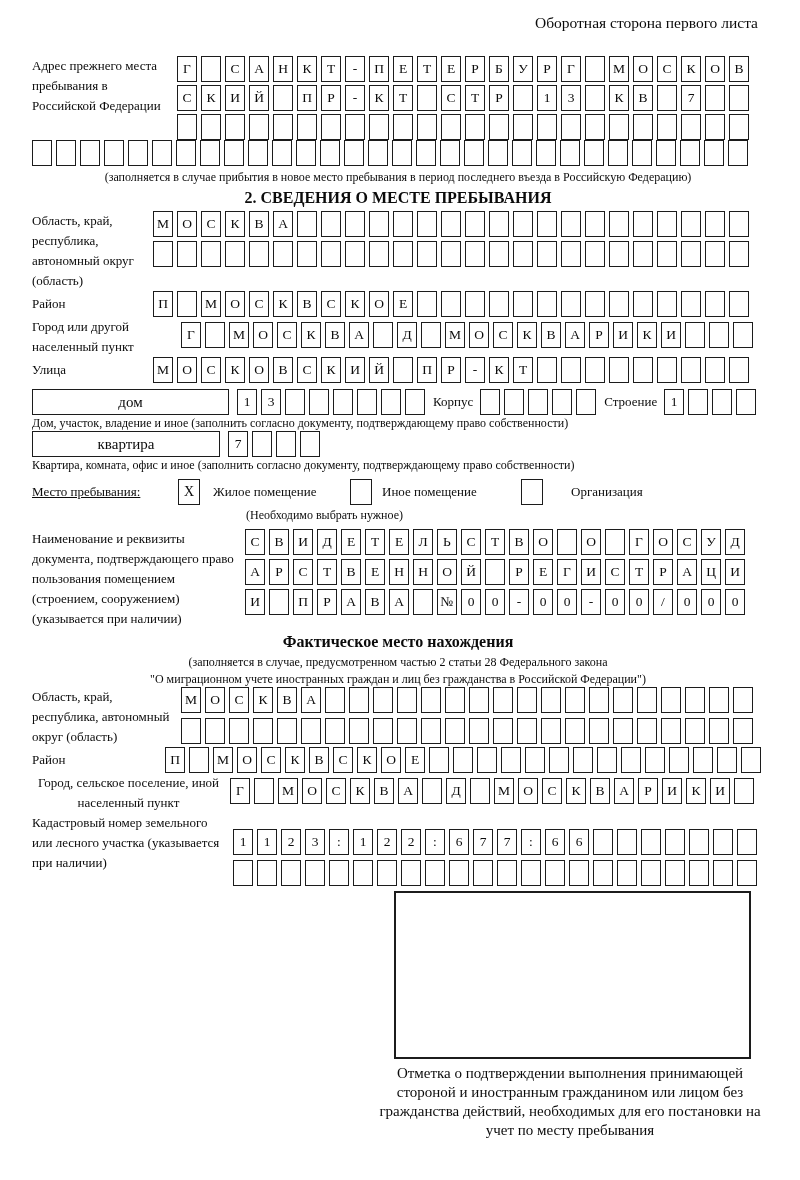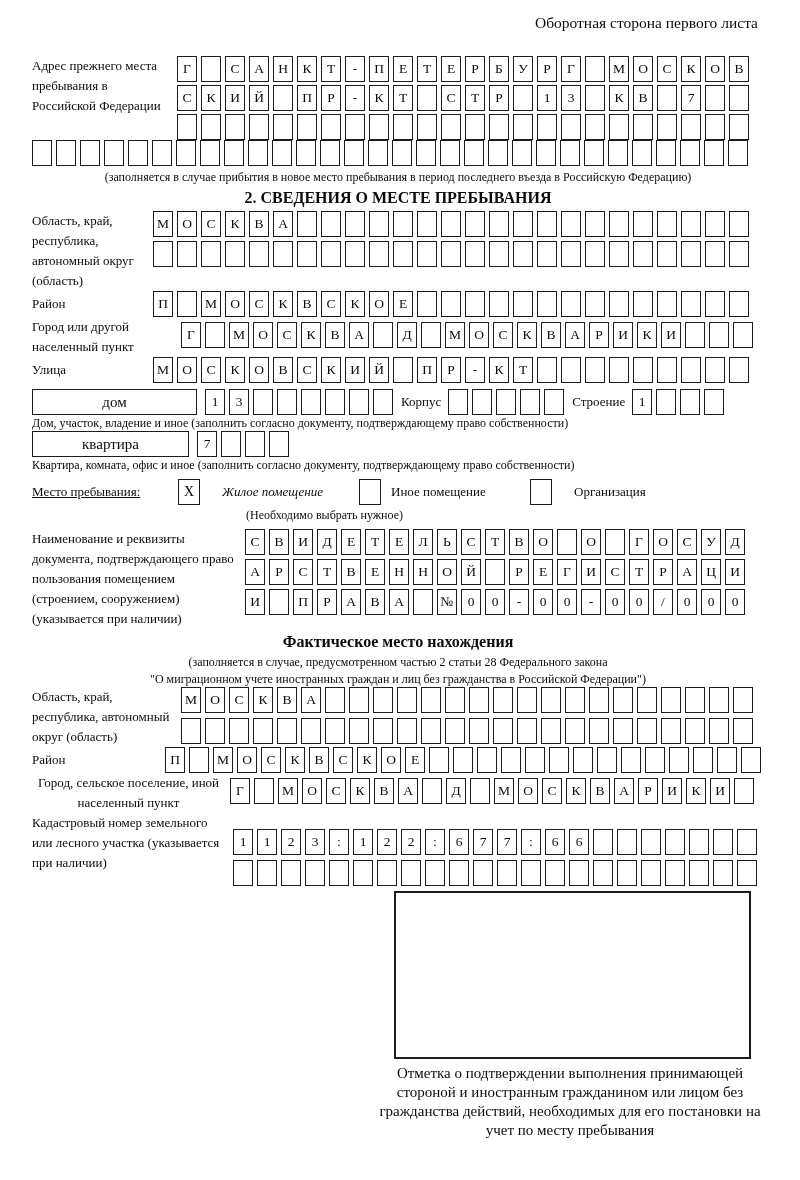--- a/index.html
+++ b/index.html
@@ -318,21 +318,21 @@
       <div class="cell"></div>
       <div class="cell"></div>
       <div class="cell"></div>
       <div class="cell"></div>
       <div class="cell"></div>
       <div class="cell"></div>
     </div>
 </div>
 
 <div class="frow gap6">
-  <div class="widebox" style="width:165px;font-family:Liberation Serif, serif;">дом</div>
+  <div class="widebox" style="width:197px;font-family:Liberation Serif, serif;">дом</div>
   <div class="cells" style="margin-left:8px;">
       <div class="cell">1</div>
       <div class="cell">3</div>
       <div class="cell"></div>
       <div class="cell"></div>
       <div class="cell"></div>
       <div class="cell"></div>
       <div class="cell"></div>
       <div class="cell"></div>
     </div>
@@ -348,38 +348,38 @@
   <div class="cells" style="margin-left:2px;">
       <div class="cell">1</div>
       <div class="cell"></div>
       <div class="cell"></div>
       <div class="cell"></div>
     </div>
 </div>
 <div class="caption gap4">Дом, участок, владение и иное (заполнить согласно документу, подтверждающему право собственности)</div>
 
 <div class="frow gap4">
-  <div class="widebox" style="width:157px;">квартира</div>
+  <div class="widebox" style="width:188px;">квартира</div>
   <div class="cells" style="margin-left:8px;">
       <div class="cell">7</div>
       <div class="cell"></div>
       <div class="cell"></div>
       <div class="cell"></div>
     </div>
 </div>
 <div class="caption gap4">Квартира, комната, офис и иное (заполнить согласно документу, подтверждающему право собственности)</div>
 
 <div class="frow gap6" style="align-items:center;">
   <div class="flabel w141">Место пребывания:</div>
   <div class="inlinebox">X</div>
-  <div class="flabel" style="margin-left:22px;width:118px;font-style:italic;">Жилое помещение</div>
+  <div class="flabel" style="margin-left:13px;width:118px;">Жилое помещение</div>
   <div class="inlinebox" style="margin-left:14px;"></div>
   <div class="flabel" style="margin-left:10px;width:108px;">Иное помещение</div>
   <div class="inlinebox" style="margin-left:26px;"></div>
-  <div class="flabel" style="margin-left:22px;">Организация</div>
+  <div class="flabel" style="margin-left:28px;">Организация</div>
 </div>
 <div class="caption gap2" style="margin-left:214px;">(Необходимо выбрать нужное)</div>
 
 <div class="frow gap6">
   <div class="flabel w208">Наименование и реквизиты документа, подтверждающего право пользования помещением (строением, сооружением) (указывается при наличии)</div>
   <div class="rows" style="gap:4px;">
     <div class="cells">
         <div class="cell">С</div>
         <div class="cell">В</div>
         <div class="cell">И</div>

